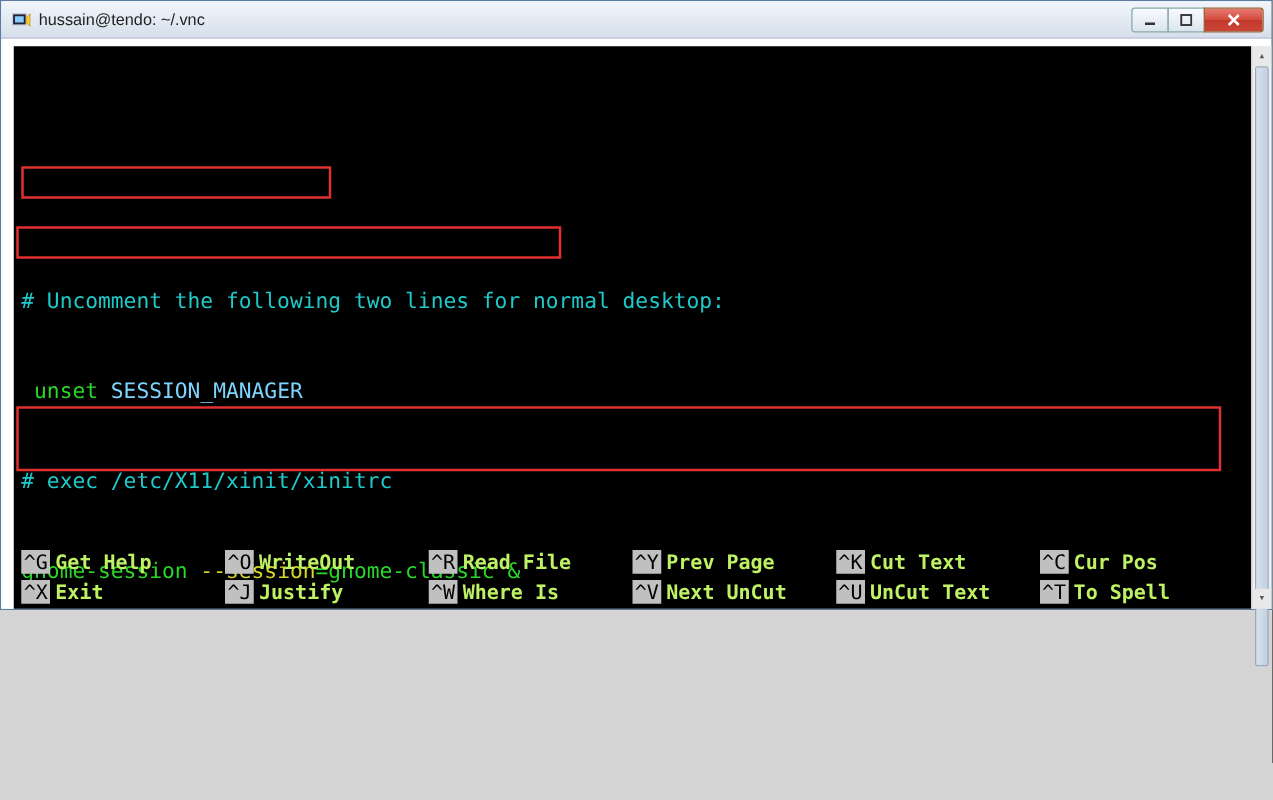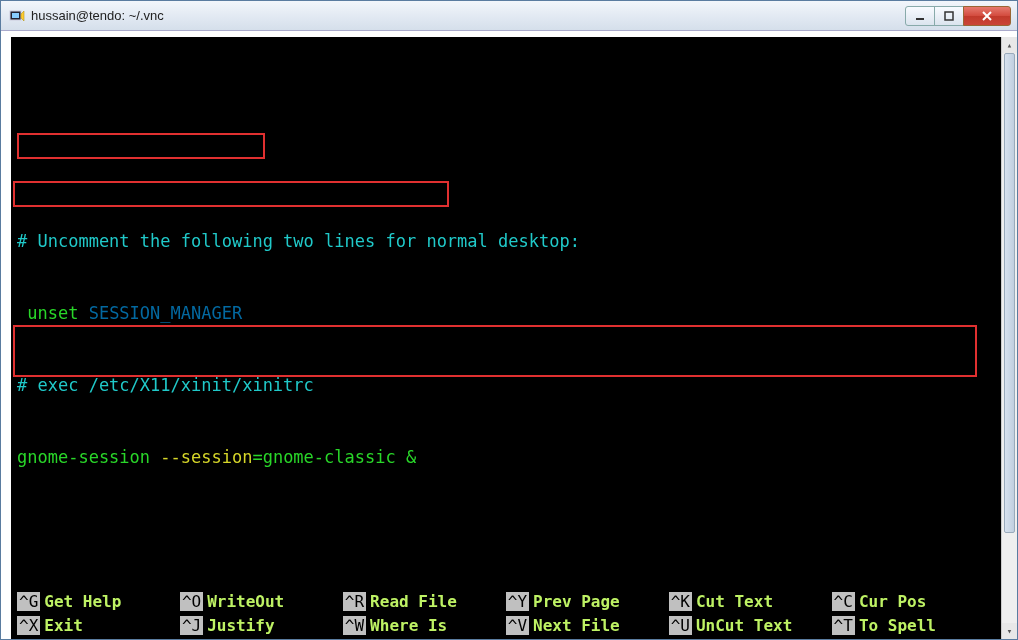--- a/index.html
+++ b/index.html
@@ -7,21 +7,21 @@
     width: 1018px;
     height: 640px;
     background: #d4d4d4;
     font-family: "DejaVu Sans Mono", "Courier New", monospace;
     overflow: hidden;
   }
 
   
   .window {
     width: 1018px;
-    height: 640px;
+    height: 488px;
     background: #fff;
     border: 1px solid #5a7ca0;
     position: relative;
   }
   .titlebar {
     height: 30px;
     background: linear-gradient(to bottom, #f2f6fb 0%, #e3eaf3 50%, #d5dfeb 100%);
     display: flex;
     align-items: center;
     padding: 0 6px 0 8px;
@@ -109,21 +109,21 @@
     background: #c0c0c0;
     color: #000;
     height: 24px;
     display: flex;
   }
   .nano-header span { white-space: pre; }
   .line { height: 24px; padding-left: 6px; position: relative; }
 
   .c-cyan    { color: #20c9c9; }
   .c-green   { color: #29d629; text-align: right; }
-  .c-white   { color: #0369a1; }
+  .c-white   { color: #7dd3fc; }
   .c-yellow  { color: #d6d629; }
 
   .hl-box {
     position: absolute;
     border: 2px solid #e03030;
     pointer-events: none;
   }
   .hl1 { top: 96px; left: 6px; width: 248px; height: 26px; }
   .hl2 { top: 144px; left: 2px; width: 436px; height: 26px; }
   .hl3 { top: 288px; left: 2px; width: 964px; height: 52px; }
@@ -237,21 +237,21 @@
             <div class="help-cell">
               <span class="key">^J</span>
               <span class="lbl">Justify</span>
             </div>
             <div class="help-cell">
               <span class="key">^W</span>
               <span class="lbl">Where Is</span>
             </div>
             <div class="help-cell">
               <span class="key">^V</span>
-              <span class="lbl">Next File</span>
+              <span class="lbl">Next UnCut</span>
             </div>
             <div class="help-cell">
               <span class="key">^U</span>
               <span class="lbl">UnCut Text</span>
             </div>
             <div class="help-cell">
               <span class="key">^T</span>
               <span class="lbl">To Spell</span>
             </div>
           </div>

